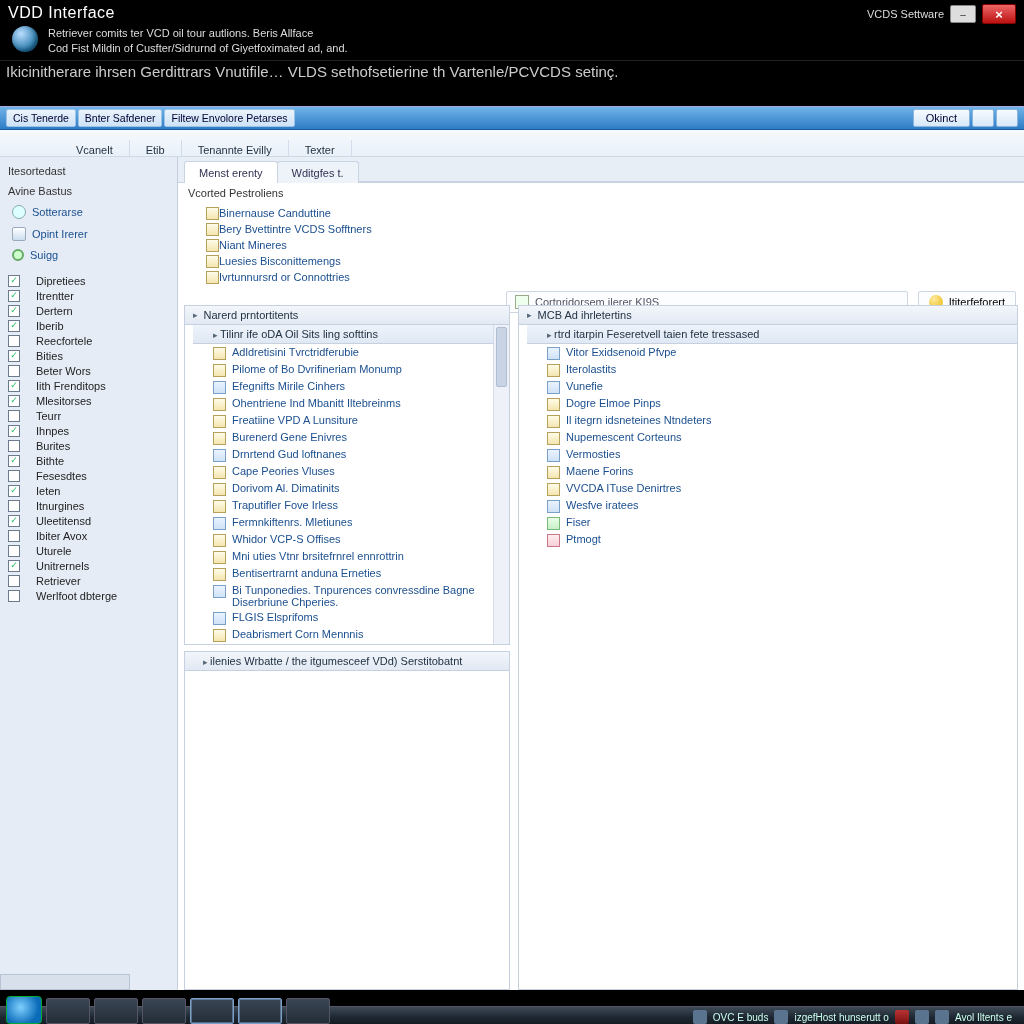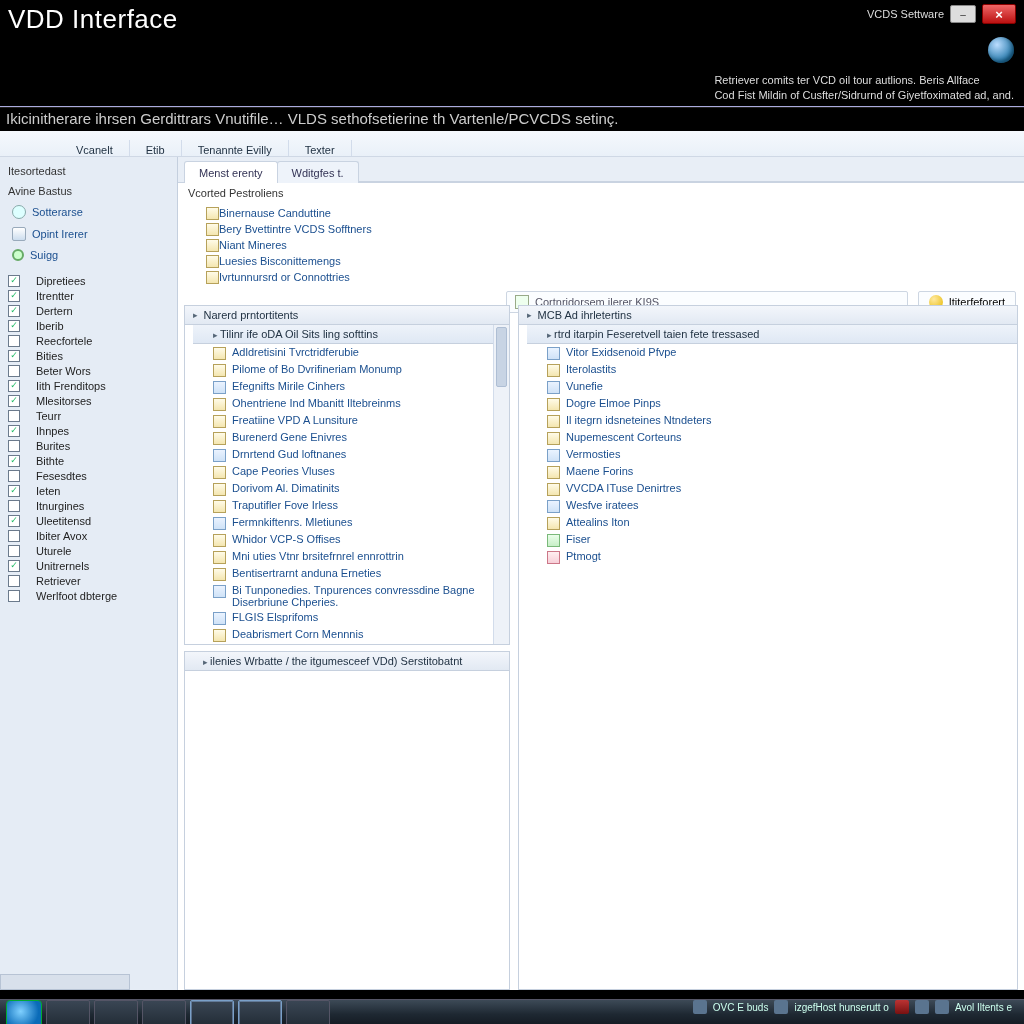--- a/index.html
+++ b/index.html
@@ -1,25 +1,25 @@
 <!DOCTYPE html>
 <html><head>
 <meta charset="utf-8">
 <style>
 * { box-sizing: border-box; margin: 0; padding: 0; }
 body { font-family: "Segoe UI", Tahoma, sans-serif; font-size: 11px; background: #000; overflow: hidden; width: 1024px; height: 1024px; position: relative; }
 
 
 .titlebar { background: #000; color: #fff; height: 106px; position: relative; }
 .title-row1 { display:flex; justify-content:space-between; align-items:flex-start; padding: 4px 8px 0 8px; }
-.app-title { font-size: 26px; font-weight: 300; font-family: "Segoe UI Light","Segoe UI",sans-serif; letter-spacing: .5px;}
+.app-title { font-size: 16px; font-weight: 300; font-family: "Segoe UI Light","Segoe UI",sans-serif; letter-spacing: .5px;}
 .title-right { display:flex; align-items:center; gap:6px; font-size:11px; color:#ddd;}
 .win-btn { width:26px; height:18px; border:1px solid #888; border-radius:2px; display:inline-flex; align-items:center; justify-content:center; font-size:10px; background:#ddd; color:#333;}
 .win-close { background: linear-gradient(#e66,#b11); color:#fff; border-color:#800; font-weight:bold; width:34px; height:20px; font-size:13px;}
-.desc-row { display:flex; align-items:flex-end; gap:10px; padding: 2px 10px 4px 12px; color:#ccc; font-size:11px; line-height:1.35;flex-direction:column;}
+.desc-row { display:flex; align-items:flex-start; gap:10px; padding: 2px 10px 4px 12px; color:#ccc; font-size:11px; line-height:1.35;}
 .globe-icon { width:26px; height:26px; border-radius:50%; background: radial-gradient(circle at 35% 30%, #bdf, #27a 70%); flex:0 0 26px; box-shadow: inset -2px -2px 4px rgba(0,0,0,.4), 0 0 2px #000;}
 .desc-txt { color:#ddd; font-size:11px;}
 .subline { background:#000; color:#ccc; font-size:15px; padding:2px 6px 4px 6px; border-top:1px solid #222;}
 
 
 .ribbon { height:24px; background: linear-gradient(#6fb3e8,#2f7cc7); border-top:1px solid #aad; border-bottom:1px solid #1a5a99; display:flex; align-items:center; padding:0 6px; gap:2px; color:#003; font-size:11px;}
 .ribbon .crumb { padding:2px 6px; background: linear-gradient(#eaf3fb,#cde3f7); border:1px solid #9cc3e6; border-radius:2px; font-size:10.5px;}
 .ribbon .spacer { flex:1;}
 .ribbon .rbtn { padding:2px 12px; background: linear-gradient(#f7fbff,#d6e8f8); border:1px solid #8ab5dc; border-radius:2px; font-size:11px;}
 .ribbon .sqbtn { width:22px; height:18px; background: linear-gradient(#f7fbff,#d6e8f8); border:1px solid #8ab5dc; border-radius:2px;}
@@ -78,21 +78,21 @@
 .itemrow.alt .iic{ border-color:#7aa0c8; background:linear-gradient(#eaf3ff,#cfe2f7);}
 .itemrow.green .iic{ border-color:#7ab97a; background:linear-gradient(#eafeea,#c7efc7);}
 .itemrow.special .iic{ border-color:#c78; background:linear-gradient(#ffeef0,#f7cfd8);}
 .itemrow span{ word-break:break-word;}
 .colLscroll{ position:absolute; right:0; top:0; bottom:0; width:16px; background:#eef2f8; border-left:1px solid #d2dceb;}
 .colLscroll .thumb{ position:absolute; left:2px; right:2px; top:2px; height:60px; background:#c8d4e4; border:1px solid #aebed4; border-radius:2px;}
 .footerhdr { background:linear-gradient(#f3f6fb,#e2e9f3); border:1px solid #c6d0de; padding:3px 8px 3px 18px; font-size:11px; color:#234; margin-top:6px;}
 .footerhdr::before{content:"▸ "; font-size:9px; color:#567;}
 
 
-.taskbar { position:absolute; left:0; right:0; bottom:0; height:25px; background:linear-gradient(#3d4a57,#1e2832 60%,#151c24); border-top:1px solid #556; display:flex; align-items:flex-start; padding:0 6px; gap:4px;}
+.taskbar { position:absolute; left:0; right:0; bottom:0; height:18px; background:linear-gradient(#3d4a57,#1e2832 60%,#151c24); border-top:1px solid #556; display:flex; align-items:flex-end; padding:0 6px; gap:4px;}
 .start { width:36px; height:28px; border-radius:4px; background:radial-gradient(circle at 40% 40%,#7fd0ff,#0a6bb8 70%); border:1px solid #0a3;}
 .tbtn{ width:44px; height:26px; border:1px solid #556; border-radius:2px; background:linear-gradient(#3a4654,#232d37);}
 .tbtn.hl{ border-color:#7aa0c8; box-shadow:inset 0 0 0 1px rgba(160,200,255,.4);}
 .taskspacer{flex:1;}
 .tray{ display:flex; align-items:center; gap:6px; color:#cfe; font-size:10px; padding-right:6px;}
 .trayic{width:14px;height:14px; background:#5a748f; border-radius:2px;}
 .trayic.shield{background:linear-gradient(#b33,#711);}
 </style>
 </head>
 <body>
@@ -415,24 +415,20 @@
                   <span class="iic"></span>
                   <span>Maene Forins</span>
                 </div>
                 <div class="itemrow ">
                   <span class="iic"></span>
                   <span>VVCDA ITuse Denirtres</span>
                 </div>
                 <div class="itemrow alt">
                   <span class="iic"></span>
                   <span>Wesfve iratees</span>
-                </div>
-                <div class="itemrow ">
-                  <span class="iic"></span>
-                  <span>Attealins Iton</span>
                 </div>
                 <div class="itemrow green">
                   <span class="iic"></span>
                   <span>Fiser</span>
                 </div>
                 <div class="itemrow special">
                   <span class="iic"></span>
                   <span>Ptmogt</span>
                 </div>
               </div>

